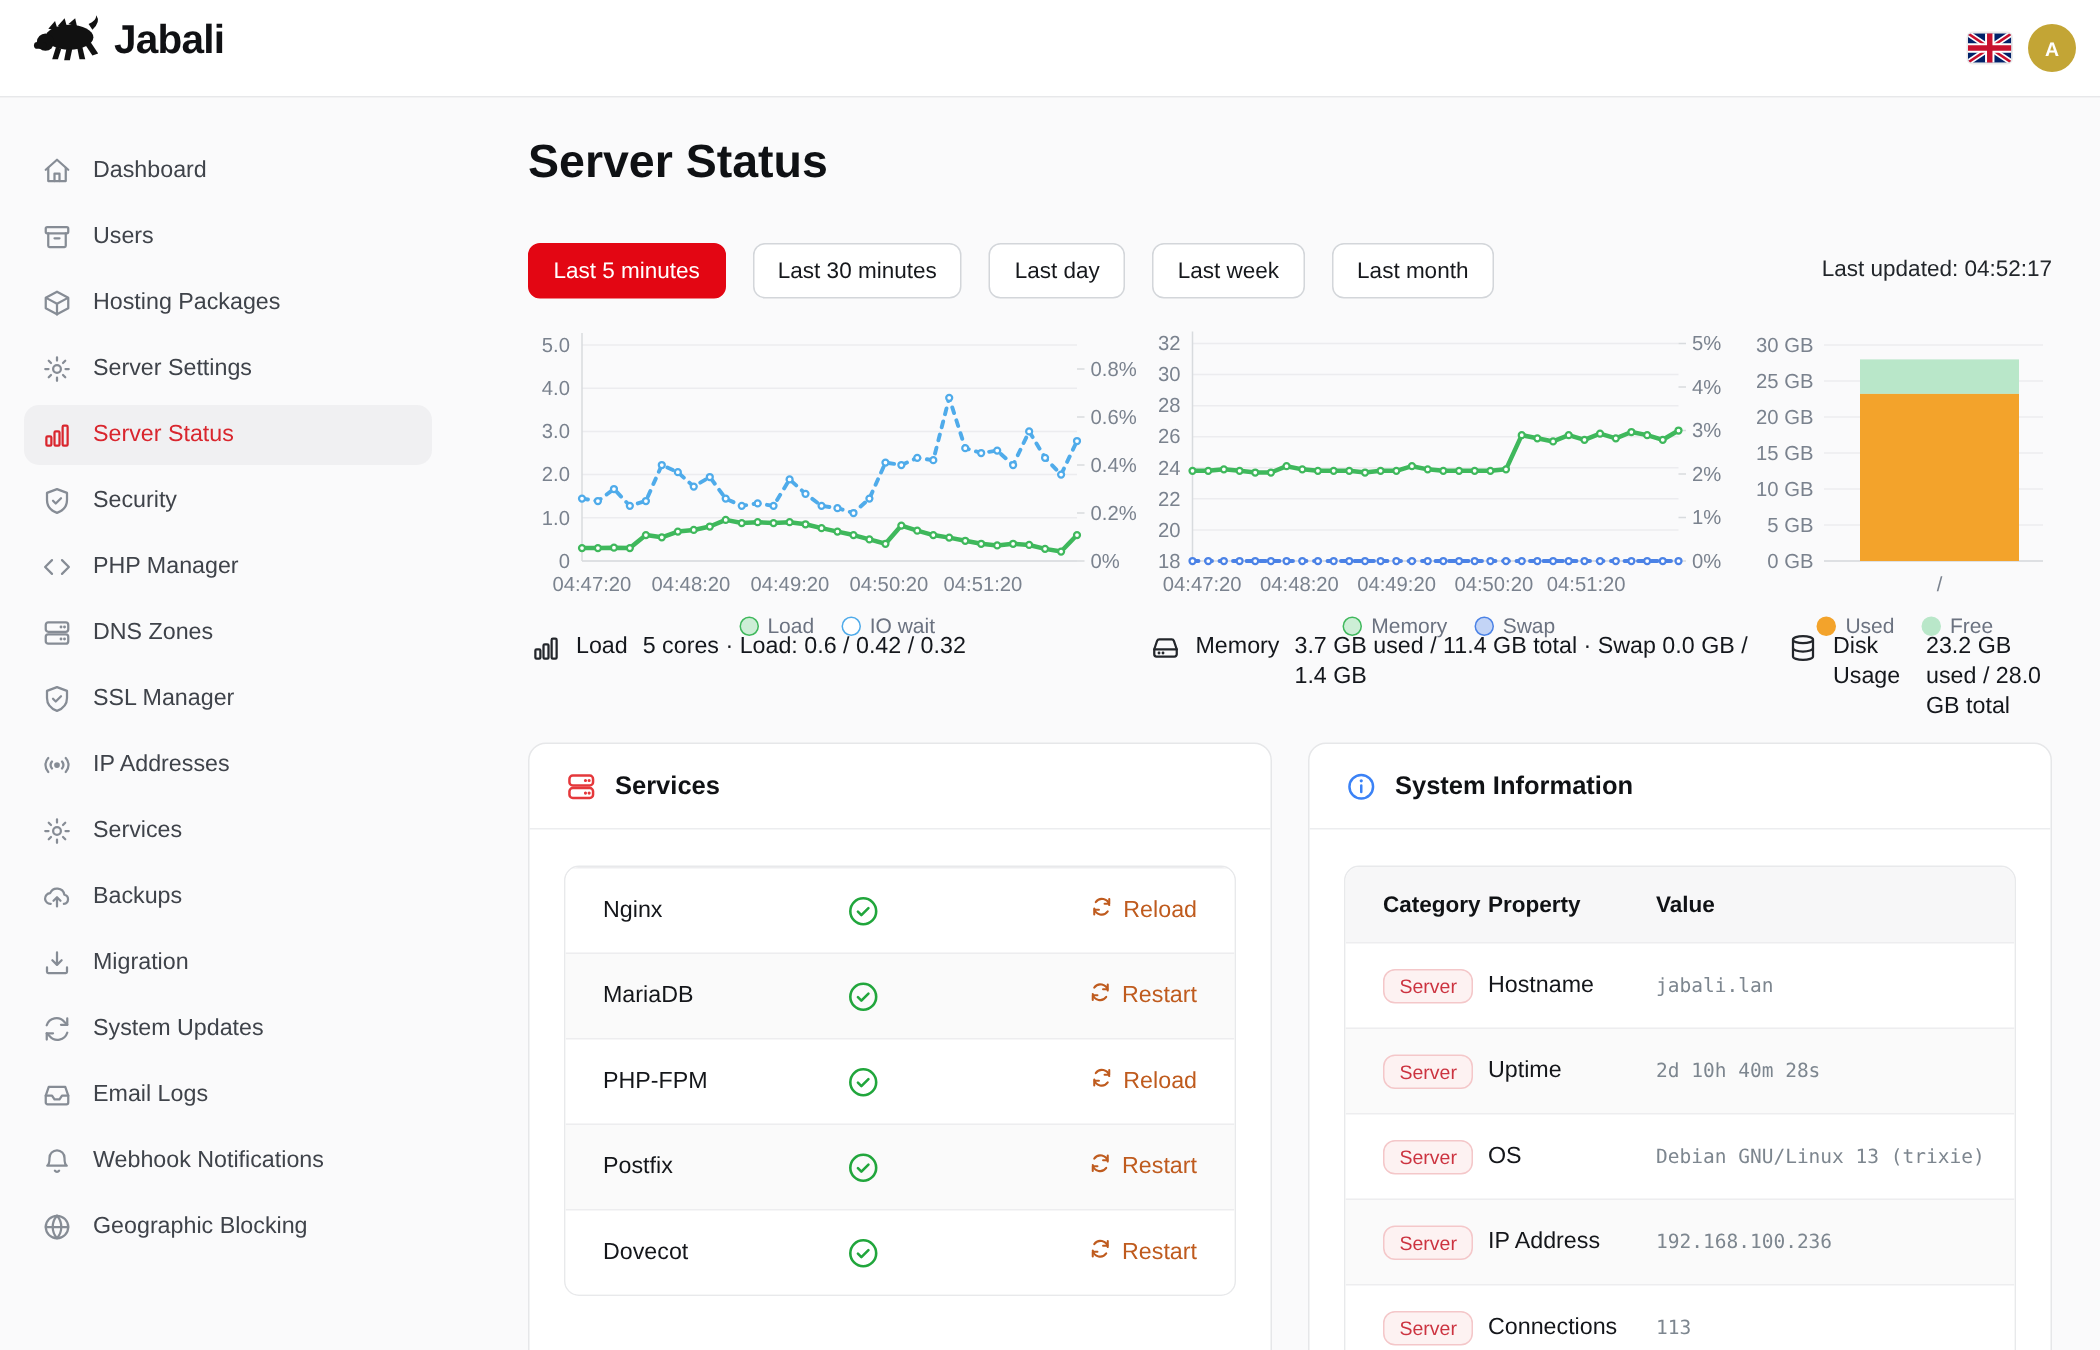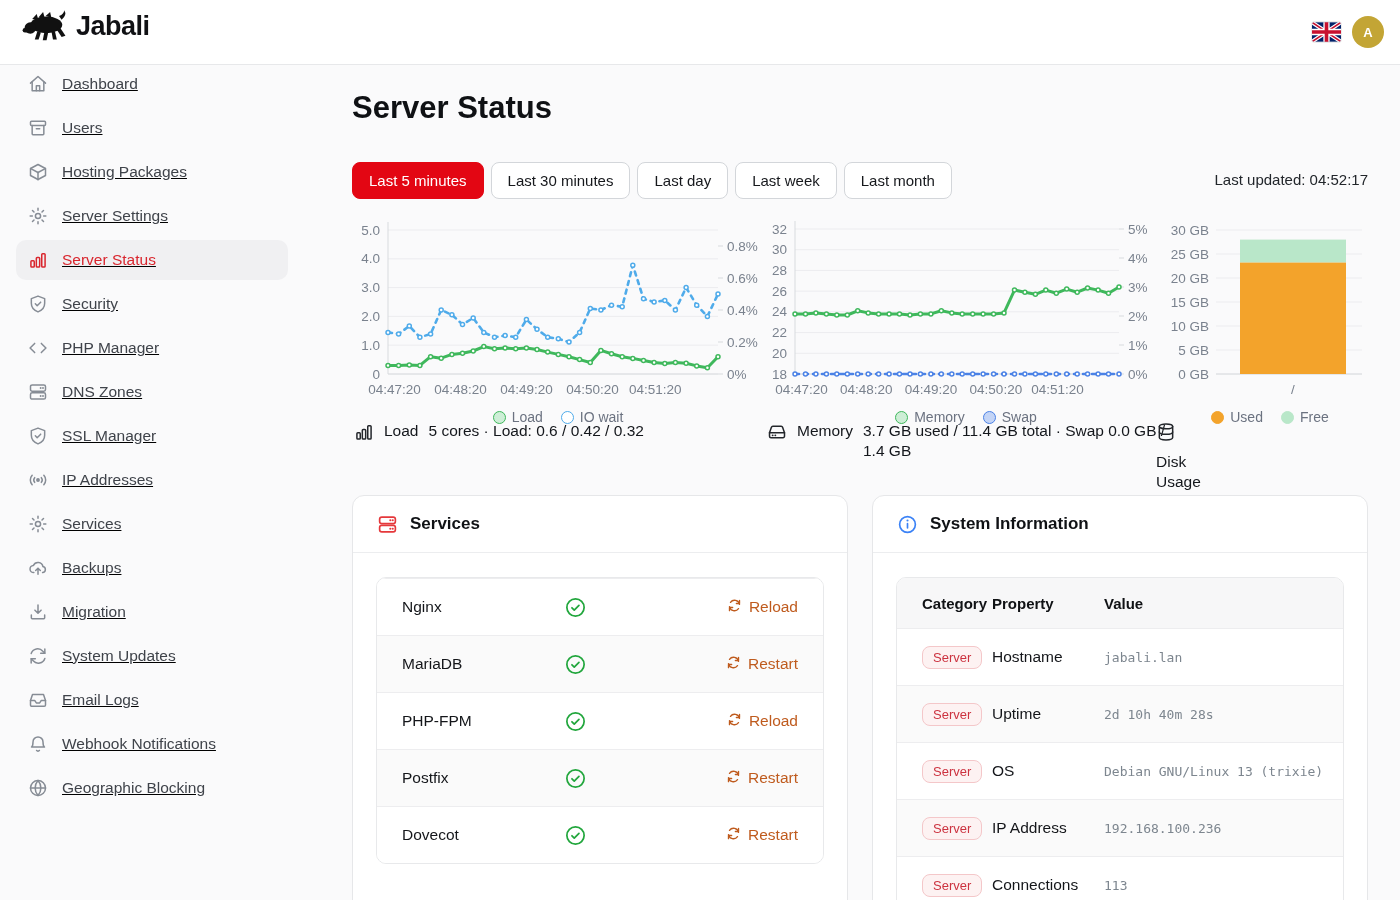--- a/index.html
+++ b/index.html
@@ -7,32 +7,32 @@
 
   
   .topbar{position:absolute;left:0;top:0;width:1400px;height:64px;background:#ffffff;border-bottom:1px solid #e7e8ea;z-index:5;}
   .brand{position:absolute;left:22px;top:9px;display:flex;align-items:flex-end;gap:8px;cursor:pointer;}
   .brand svg{display:block;}
   .brand-name{font-size:27px;font-weight:800;letter-spacing:-0.5px;color:#101114;}
   .flag-btn{position:absolute;left:1312px;top:22px;width:29px;height:20px;border-radius:3px;overflow:hidden;box-shadow:0 0 0 1px rgba(0,0,0,.08);cursor:pointer;}
   .avatar{position:absolute;left:1352px;top:16px;width:32px;height:32px;border-radius:50%;background:#c3a535;color:#fff;font-size:13px;font-weight:700;display:flex;align-items:center;justify-content:center;cursor:pointer;}
 
   
-  .sidebar{position:absolute;left:0;top:64px;width:304px;bottom:0;box-sizing:border-box;text-decoration:underline;}
+  .sidebar{position:absolute;left:0;top:64px;width:304px;bottom:0;padding-top:30px;box-sizing:border-box;}
   .side-item{height:40px;margin:0 16px 4px 16px;padding:0 12px;border-radius:10px;display:flex;align-items:center;gap:14px;font-size:15.5px;color:#3f434a;cursor:pointer;}
   .side-item .si-icon{width:20px;height:20px;color:#868c95;flex:0 0 20px;display:flex;}
   .side-item .si-icon svg{width:20px;height:20px;}
   .side-item.active{background:#f0f0f2;color:#d9262e;font-weight:500;}
   .side-item.active .si-icon{color:#d9262e;}
 
   
   .main{position:absolute;left:352px;top:64px;width:1016px;height:836px;}
   h1.page-title{position:absolute;left:0;top:26px;margin:0;font-size:31px;font-weight:800;color:#0f1114;}
   .tabrow{position:absolute;left:0;top:98px;width:1016px;height:37px;}
-  .tabs{display:flex;gap:7px;}
+  .tabs{display:flex;gap:18px;}
   .tab-btn{height:37px;padding:0 16px;border-radius:8px;background:#ffffff;border:1px solid #d3d6da;font-size:15px;color:#16181c;font-family:inherit;display:flex;align-items:center;cursor:pointer;}
   .tab-btn.active{background:#e30613;border-color:#e30613;color:#ffffff;}
   .last-updated{position:absolute;right:0;top:9px;font-size:15px;color:#22262b;}
 
   
   .charts-row{position:absolute;left:0;top:151px;width:1016px;height:206px;}
   .chart{position:absolute;top:0;}
   .chart .plot svg{display:block;}
   .chart-legend{display:flex;justify-content:center;gap:18px;margin-top:4px;}
   .legend-item{display:flex;align-items:center;gap:6px;font-size:14px;color:#6b7280;cursor:pointer;}
@@ -569,21 +569,21 @@
           <span class="st-icon">
             <svg viewBox="0 0 24 24" fill="none" stroke="currentColor" stroke-width="1.8" stroke-linecap="round" stroke-linejoin="round">
               <path d="M21 13H3"></path>
               <path d="M5.3 6.2A1.8 1.8 0 017 5h10a1.8 1.8 0 011.7 1.2L21 13v4a1.8 1.8 0 01-1.8 1.8H4.8A1.8 1.8 0 013 17v-4z"></path>
               <path d="M6.8 16h.01M10 16h.01" stroke-width="2.3"></path>
             </svg>
           </span>
           <span class="stat-label" style="">Memory</span>
           <span class="stat-value" style="max-width:308px">3.7 GB used / 11.4 GB total · Swap 0.0 GB / 1.4 GB</span>
         </div>
-        <div class="stat" style="left: 804px; flex-direction: column;">
+        <div class="stat" style="left: 840px;">
           <span class="st-icon">
             <svg viewBox="0 0 24 24" fill="none" stroke="currentColor" stroke-width="1.8" stroke-linecap="round" stroke-linejoin="round">
               <ellipse cx="12" cy="5.3" rx="8" ry="2.8"></ellipse>
               <path d="M4 5.3V12c0 1.55 3.6 2.8 8 2.8s8-1.25 8-2.8V5.3"></path>
               <path d="M4 12v6.7c0 1.55 3.6 2.8 8 2.8s8-1.25 8-2.8V12"></path>
             </svg>
           </span>
           <span class="stat-label" style="width:52px;">Disk Usage</span>
           <span class="stat-value" style="max-width:120px">23.2 GB used / 28.0 GB total</span>
         </div>

